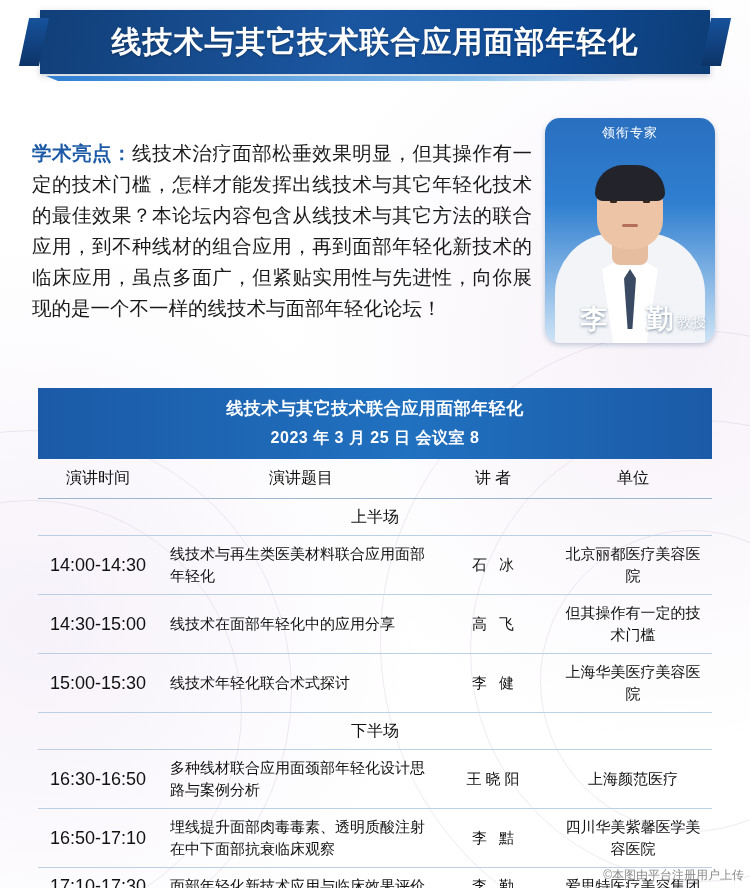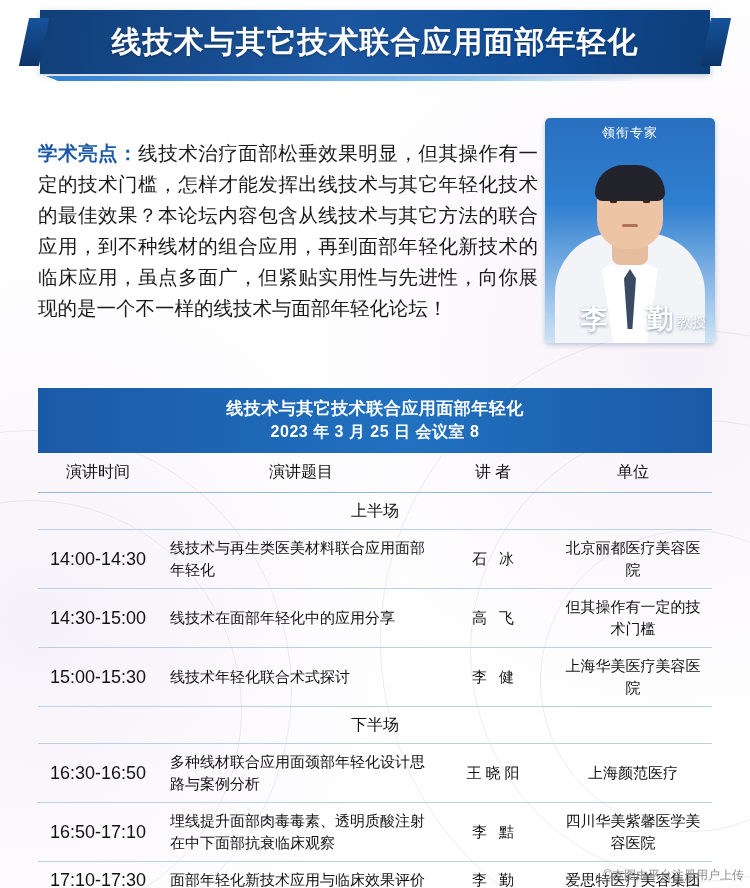--- a/index.html
+++ b/index.html
@@ -92,21 +92,21 @@
     top: 76px;
     width: 600px;
     height: 5px;
     background: linear-gradient(90deg, #2f7fd4 0%, #8fc4ee 70%, rgba(143,196,238,0) 100%);
     clip-path: polygon(0 0, 100% 0, 97% 100%, 2% 100%);
   }
 
   
   .highlights {
     position: absolute;
-    left: 38px;
+    left: 32px;
     top: 118px;
     width: 500px;
   }
   .hl-text {
     font-size: 19.5px;
     line-height: 31px;
     color: #1a1a1a;
     font-family: "Liberation Sans", sans-serif;
     text-align: justify;
   }
@@ -116,21 +116,21 @@
   }
 
   
   .expert {
     position: absolute;
     left: 545px;
     top: 118px;
     width: 170px;
     height: 225px;
     background: linear-gradient(180deg, #2a6fc0 0%, #2f7fd0 38%, #cfe4f6 100%);
-    border-radius: 5px;
+    border-radius: 15px;
     overflow: hidden;
     box-shadow: 0 2px 5px rgba(20,60,110,0.25);
   }
   .expert-tag {
     position: absolute;
     top: 6px;
     left: 0; right: 0;
     text-align: center;
     color: #ffffff;
     font-size: 13px;
@@ -257,21 +257,21 @@
     padding: 9px 0 10px;
   }
   .agenda-head .line1 {
     font-size: 17px;
     font-weight: bold;
     letter-spacing: 0.5px;
   }
   .agenda-head .line2 {
     font-size: 16px;
     font-weight: bold;
-    margin-top: 2px;
+    margin-top: 8px;
     letter-spacing: 0.5px;
   }
   table.agenda-table {
     width: 100%;
     border-collapse: collapse;
     font-size: 15px;
     color: #111;
   }
   table.agenda-table th {
     font-weight: normal;

